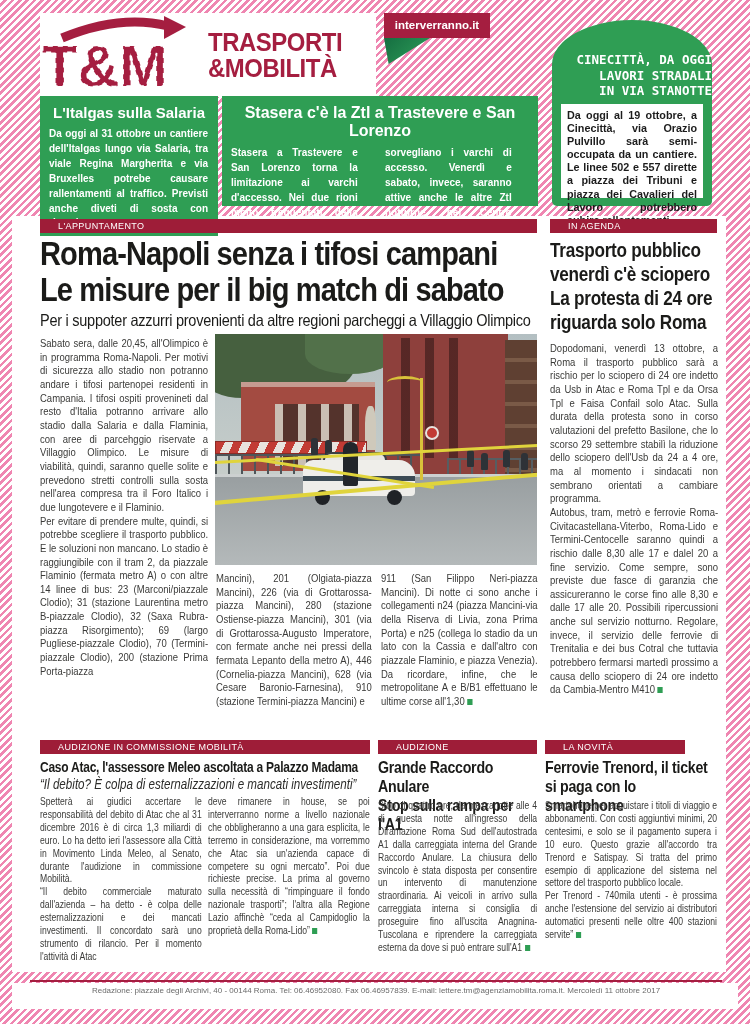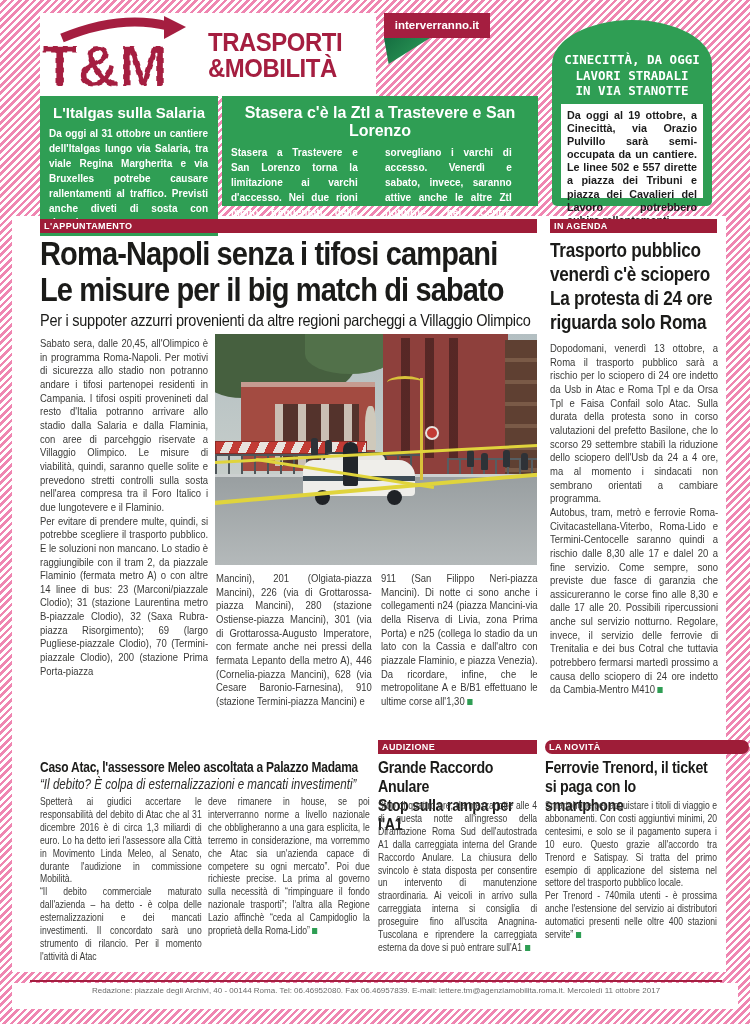--- a/index.html
+++ b/index.html
@@ -20,28 +20,28 @@
     background:linear-gradient(135deg,#156e41,#2fa05a);clip-path:polygon(0 0,100% 0,10% 100%);}
 
   .green-box{background:#2f9e54;color:#fff;padding:7px 9px;box-sizing:border-box;}
   .gb-title{font-weight:bold;font-size:15px;text-align:center;margin:1px 0 5px 0;}
   .gb-body{font-weight:bold;font-size:11.4px;line-height:14.9px;text-align:justify;}
   .gb-cols{display:flex;gap:10px;}
   .gb-cols > div{flex:1;}
 
   .sign{left:552px;top:20px;width:160px;height:186px;background:#2f9e54;
     border-radius:50% 50% 5px 5px / 24% 24% 5px 5px;}
-  .sign-title{margin-top:32px;text-align:center;color:#fff;font-family:"DejaVu Sans Mono",monospace;
+  .sign-title{margin-top:32px;text-align:right;color:#fff;font-family:"DejaVu Sans Mono",monospace;
     font-weight:bold;font-size:12.5px;line-height:15.5px;}
   .sign-inner{position:absolute;left:9px;top:84px;width:142px;height:94px;background:#fff;
     padding:5px 6px;box-sizing:border-box;color:#1c1c1c;font-weight:bold;font-size:10.8px;line-height:13.1px;text-align:justify;}
 
   
-  .label-bar{background:#9e1d38;color:#fff;font-weight:bold;font-size:9px;letter-spacing:.4px;
-    line-height:14px;height:14px;padding-left:4px;box-sizing:border-box;}
+  .label-bar{background:#9e1d38;color:#fff;font-weight:normal;font-size:9px;letter-spacing:.4px;
+    line-height:14px;height:14px;padding-left:18px;box-sizing:border-box;}
   .cond{transform:scaleX(.88);transform-origin:0 0;}
   .headline{color:#1b1b19;font-weight:bold;font-size:33px;line-height:36px;letter-spacing:-1px;}
   .standfirst{color:#1b1b19;font-size:16.5px;letter-spacing:-0.3px;}
   .body-txt{font-size:10.8px;line-height:13.65px;color:#3a3a38;text-align:justify;}
   .body-sm{font-size:10px;line-height:12.9px;color:#3a3a38;text-align:justify;}
   .sec-title{color:#1b1b19;font-weight:bold;letter-spacing:-0.3px;}
   .endmark{display:inline-block;width:6px;height:6px;background:#2f9e54;margin-left:3px;}
   .italic-sub{font-style:italic;color:#2c2c2a;}
 
   
@@ -181,40 +181,41 @@
     <div>Trasporto pubblico</div>
     <div>venerdì c'è sciopero</div>
     <div>La protesta di 24 ore</div>
     <div>riguarda solo Roma</div>
   </div>
   <div class="abs body-txt cond" style="left:550px;top:342px;width:191px;">
     <div>Dopodomani, venerdì 13 ottobre, a Roma il trasporto pubblico sarà a rischio per lo sciopero di 24 ore indetto da Usb in Atac e Roma Tpl e da Orsa Tpl e Faisa Confail solo Atac. Sulla durata della protesta sono in corso valutazioni del prefetto Basilone, che lo scorso 29 settembre stabilì la riduzione dello sciopero dell'Usb da 24 a 4 ore, ma al momento i sindacati non sembrano orientati a cambiare programma.</div>
     <div><span>Autobus, tram, metrò e ferrovie Roma-Civitacastellana-Viterbo, Roma-Lido e Termini-Centocelle saranno quindi a rischio dalle 8,30 alle 17 e dalel 20 a fine servizio. Come sempre, sono previste due fasce di garanzia che assicureranno le corse fino alle 8,30 e dalle 17 alle 20. Possibili ripercussioni anche sul servizio notturno. Regolare, invece, il servizio delle ferrovie di Trenitalia e dei bus Cotral che tuttavia potrebbero fermarsi martedì prossimo a causa dello sciopero di 24 ore indetto da Cambia-Mentro M410</span><span class="endmark"></span></div>
   </div>
 
+  <div class="abs label-bar" style="left:40px;top:740px;width:330px;">AUDIZIONE IN COMMISSIONE MOBILITÀ</div>
   <div class="abs sec-title cond" style="left:40px;top:758px;width:412px;font-size:15px;transform:scaleX(.8);">Caso Atac, l'assessore Meleo ascoltata a Palazzo Madama</div>
   <div class="abs italic-sub cond" style="left:40px;top:776px;width:400px;font-size:14px;transform:scaleX(.83);">“Il debito? È colpa di esternalizzazioni e mancati investimenti”</div>
   <div class="abs body-sm cond" style="left:40px;top:796px;width:188px;transform:scaleX(.86);">
     <div>Spetterà ai giudici accertare le responsabilità del debito di Atac che al 31 dicembre 2016 è di circa 1,3 miliardi di euro. Lo ha detto ieri l'assessore alla Città in Movimento  Linda Meleo, al Senato, durante l'audizione in commissione Mobilità.</div>
     <div>“Il debito commerciale maturato dall'azienda – ha detto - è colpa delle esternalizzazioni e dei mancati investimenti. Il concordato sarà uno strumento di rilancio. Per il momento l'attività di Atac</div>
   </div>
   <div class="abs body-sm cond" style="left:208px;top:796px;width:188px;transform:scaleX(.86);">
     <span>deve rimanere in house, se poi interverranno norme a livello nazionale che obbligheranno a una gara esplicita, le terremo in considerazione, ma vorremmo che Atac sia un'azienda capace di competere su ogni mercato”. Poi due richieste precise. La prima al governo sulla necessità di “rimpinguare il fondo nazionale trasporti”; l'altra alla Regione Lazio affinchè “ceda al Campidoglio la proprietà della Roma-Lido”</span><span class="endmark"></span>
   </div>
 
   <div class="abs label-bar" style="left:378px;top:740px;width:159px;">AUDIZIONE</div>
   <div class="abs sec-title cond" style="left:378px;top:758px;width:186px;font-size:16.5px;line-height:19px;transform:scaleX(.86);">
     <div>Grande Raccordo Anulare</div>
     <div>Stop sulla rampa per l'A1</div>
   </div>
   <div class="abs body-sm cond" style="left:378px;top:800px;width:185px;transform:scaleX(.86);">
     <span>Stop di quattro ore, da mezzanotte alle 4 di questa notte all'ingresso della Diramazione Roma Sud dell'autostrada A1 dalla carreggiata interna del Grande Raccordo Anulare. La chiusura dello svincolo è stata disposta per consentire un intervento di manutenzione straordinaria. Ai veicoli in arrivo sulla carreggiata interna si consiglia di proseguire fino all'uscita Anagnina-Tuscolana e riprendere la carreggiata esterna da dove si può entrare sull'A1</span><span class="endmark"></span>
   </div>
 
-  <div class="abs label-bar" style="left:545px;top:740px;width:204px;border-radius:7px;">LA NOVITÀ</div>
+  <div class="abs label-bar" style="left:545px;top:740px;width:140px;">LA NOVITÀ</div>
   <div class="abs sec-title cond" style="left:545px;top:758px;width:200px;font-size:16.5px;line-height:19px;transform:scaleX(.86);">
     <div>Ferrovie Trenord, il ticket</div>
     <div>si paga con lo smartphone</div>
   </div>
   <div class="abs body-sm cond" style="left:545px;top:800px;width:200px;transform:scaleX(.86);">
     <div>Smartphone per acquistare i titoli di viaggio e abbonamenti. Con costi aggiuntivi minimi, 20 centesimi, e solo se il pagamento supera i 10 euro. Questo grazie all'accordo tra Trenord e Satispay. Si tratta del primo esempio di applicazione del sistema nel settore del trasporto pubblico locale.</div>
     <div><span>Per Trenord - 740mila utenti - è prossima anche l'estensione del servizio ai distributori automatici presenti nelle oltre 400 stazioni servite”</span><span class="endmark"></span></div>
   </div>
 
   <div class="abs footer-txt" style="left:30px;top:986px;width:692px;">

